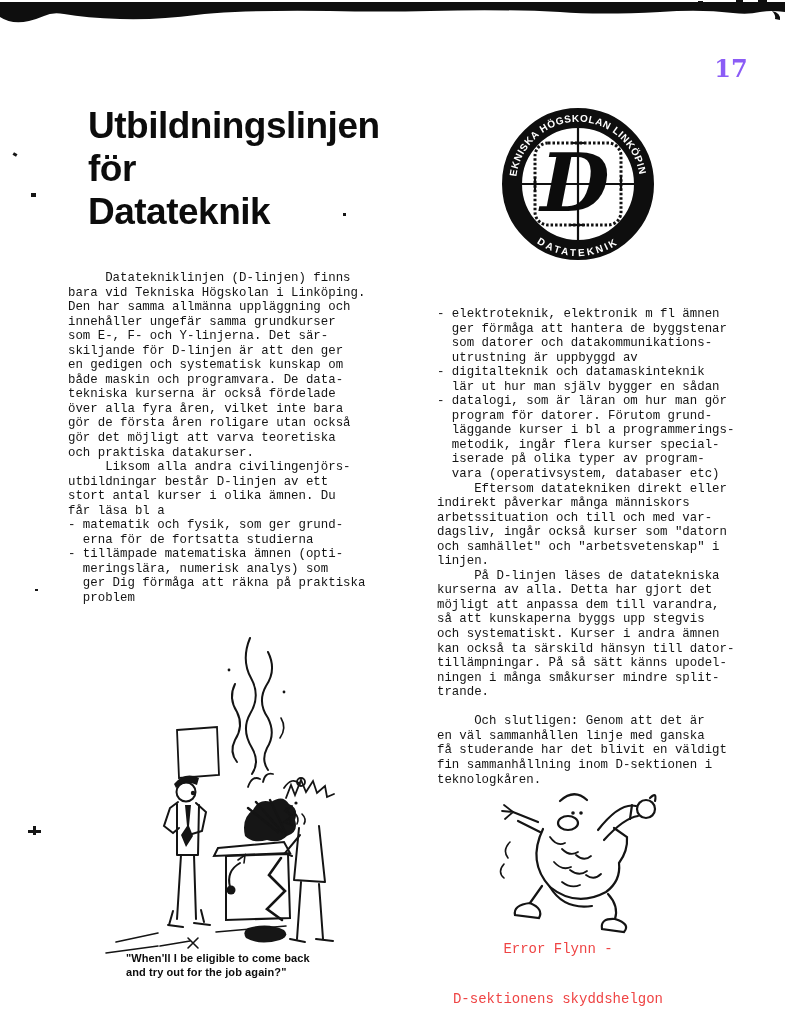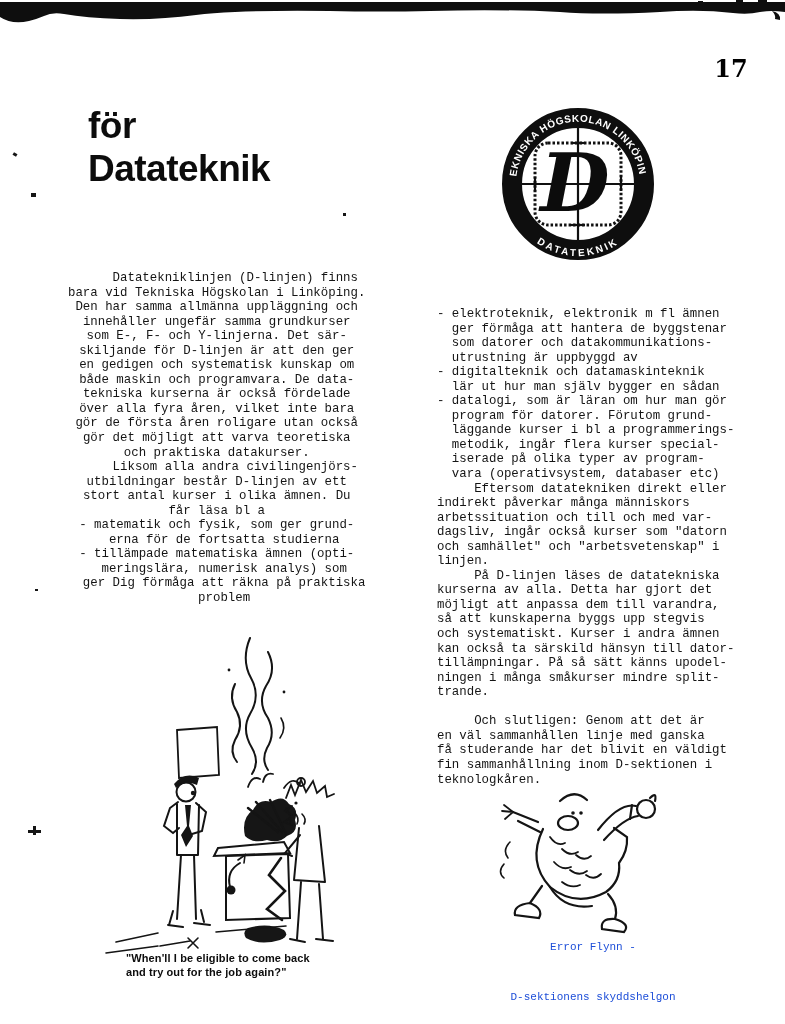--- a/index.html
+++ b/index.html
@@ -15,38 +15,38 @@
     font-family:"Liberation Sans", sans-serif;
     font-weight:800; font-size:37px; line-height:43px;
     letter-spacing:-0.5px; color:#0c0c0c;
   }
   
   .mono-col {
     font-family:"Liberation Mono","DejaVu Sans Mono",monospace;
     font-size:12.4px; line-height:14.55px; white-space:pre;
     color:#141414;
   }
-  .col-left  { left:68px;  top:271px;text-align:center; }
+  .col-left  { left:68px;  top:271px; }
   .col-right { left:437px; top:267px;margin-top:40px; }
   .page-number {
     left:706px; top:54px; width:50px; text-align:center;
     font-family:"DejaVu Serif","Liberation Serif",serif;
-    font-weight:bold; font-size:24px; color:#000000;
+    font-weight:bold; font-size:24px; color:#8b5cf6;
   }
   
   .caption-left {
     left:126px; top:951px; width:215px;
     font-family:"Liberation Sans", sans-serif;
     font-weight:bold; font-size:11px; line-height:14px;
     letter-spacing:0.1px; color:#0c0c0c;
   }
   .ef-line {
-    left:473px; width:240px; text-align:center;
+    left:438px; width:240px; text-align:center;
     font-family:"Liberation Mono","DejaVu Sans Mono",monospace;
-    font-size:11px; color:#1d4ed8;
+    font-size:14px; color:#ef4444;
   }
   .ef-1 { top:941px; }
   .ef-2 { top:975px;margin-top:16px; }
   .speck { position:absolute; background:#151515; }
   svg { display:block; }
 </style>
 </head>
 <body>
 
 <div class="page">
@@ -58,20 +58,21 @@
       Q160,20 120,19 Q86,18 64,14 Q52,12 44,16 Q37,19 29,21 Q12,25 0,17 Z"></path>
     <path fill="#0e0e0e" d="M772,11 q9,2 8,9 l-5,-1 q1,-4 -3,-8 z"></path>
     <rect x="736" y="0" width="7" height="3" fill="#0e0e0e"></rect>
     <rect x="758" y="0" width="9" height="3" fill="#0e0e0e"></rect>
     <rect x="698" y="1" width="5" height="2" fill="#0e0e0e"></rect>
   </svg>
 
   <div class="abs page-number">17</div>
 
   <div class="abs headline">
+    <div>Utbildningslinjen</div>
     <div>för</div>
     <div>Datateknik</div>
   </div>
 
   <svg class="abs" style="left:498px;top:104px" width="160" height="160" viewBox="0 0 160 160">
     <circle cx="80" cy="80" r="66" fill="none" stroke="#0e0e0e" stroke-width="20"></circle>
 
     <g stroke="#101010" stroke-width="2.2" fill="none">
       <line x1="80" y1="22" x2="80" y2="138"></line>
       <line x1="22" y1="80" x2="138" y2="80"></line>

